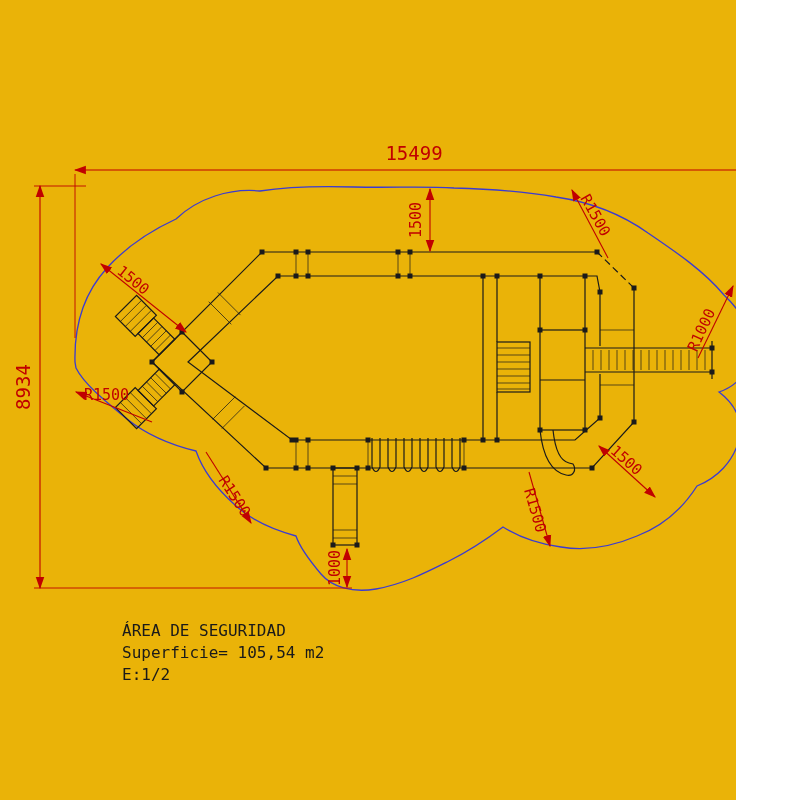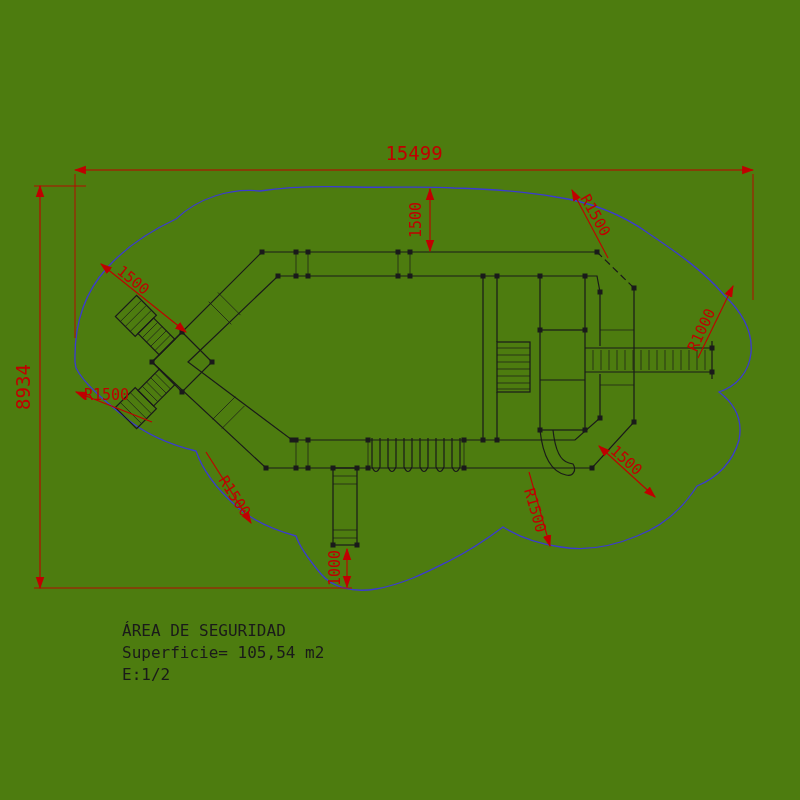--- a/index.html
+++ b/index.html
@@ -1,16 +1,16 @@
 <!DOCTYPE html>
 <html><head>
 <meta charset="utf-8">
 <style>
   html,body{margin:0;padding:0;background:#ffffff;}
-  #stage{position:relative;width:800px;height:800px;background:#4d7c0f;overflow:hidden;
+  #stage{position:relative;width:736px;height:800px;background:#eab308;overflow:hidden;
          font-family:"DejaVu Sans Mono",monospace;}
   svg{position:absolute;left:0;top:0;}
   .blue{stroke:#3b3bd1;fill:none;stroke-width:1.3px;}
   .blk{stroke:#1a1a1a;fill:none;stroke-width:1.2px;}
   .blk-thin{stroke:#1a1a1a;fill:none;stroke-width:0.7px;}
   .post{fill:#1a1a1a;stroke:none;}
   .red{stroke:#c00000;fill:none;stroke-width:1.1px;}
   .red-thin{stroke:#c00000;fill:none;stroke-width:0.9px;}
   .dash{stroke-dasharray:7 4;}
   text.dim{font-family:"DejaVu Sans Mono",monospace;font-size:15px;fill:#c00000;}

